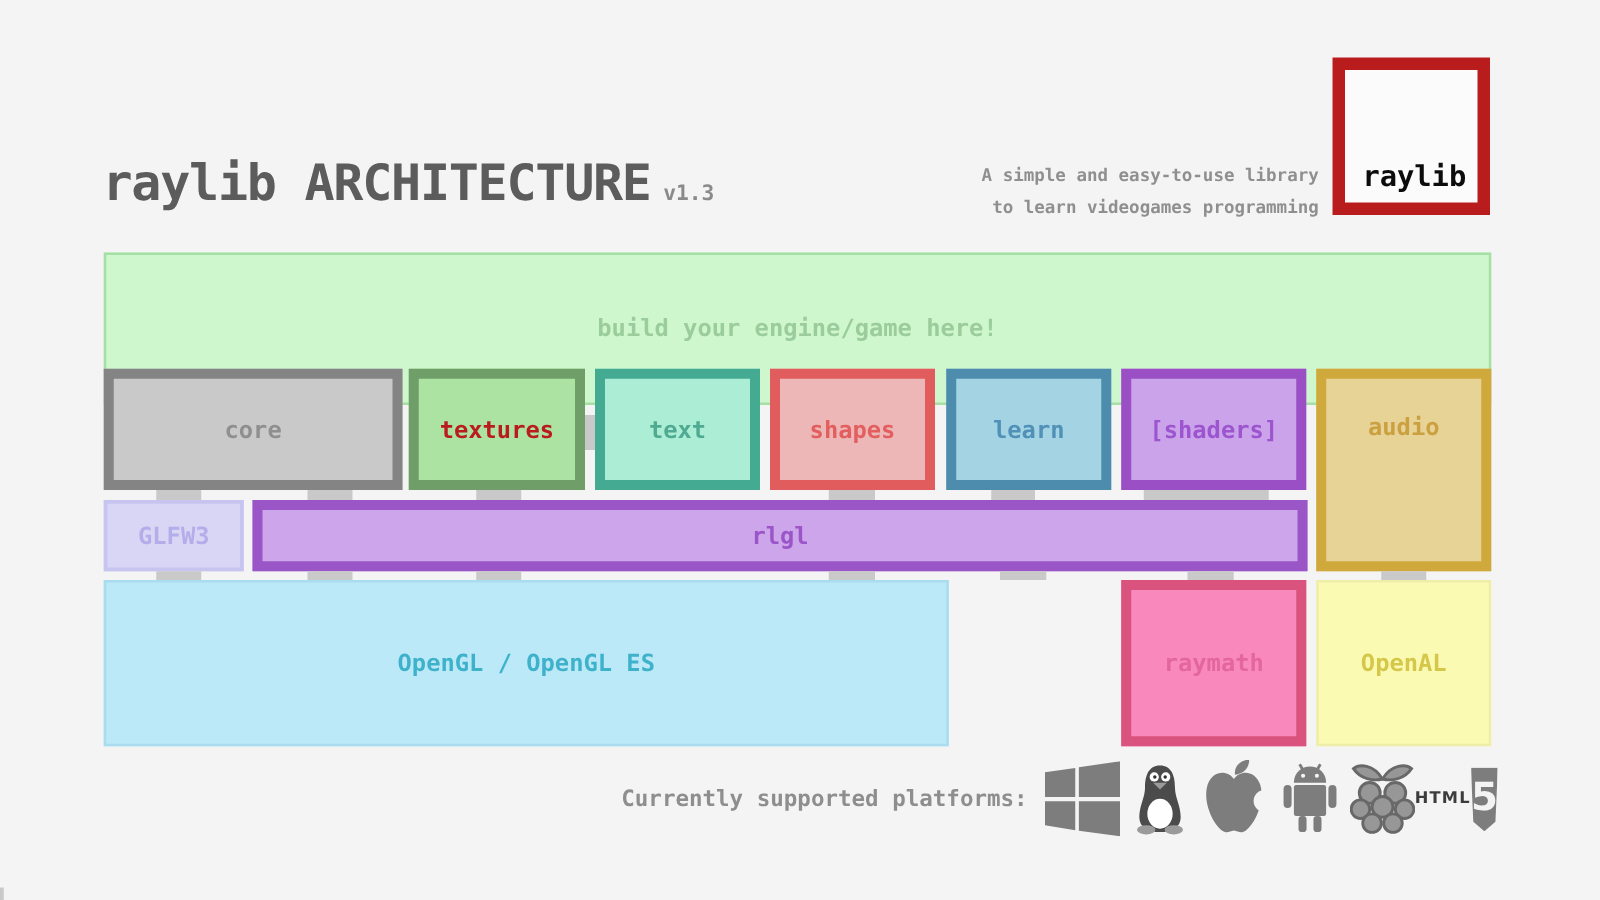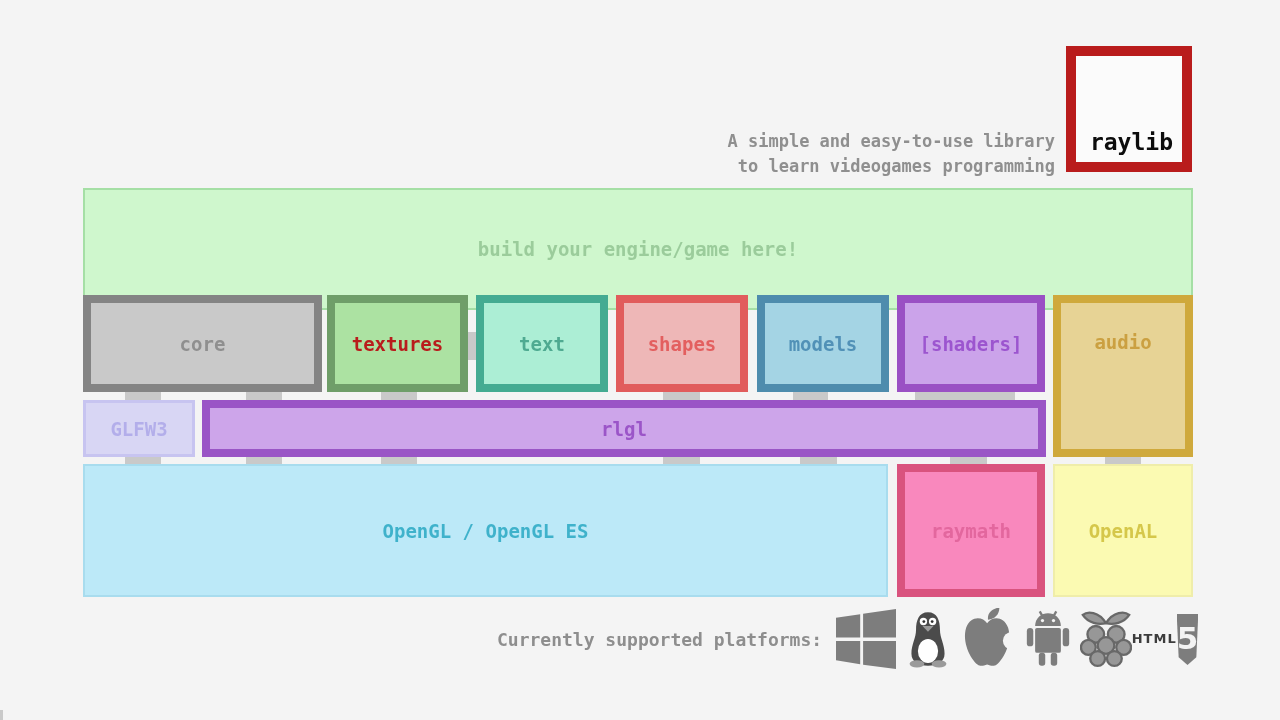--- a/index.html
+++ b/index.html
@@ -7,40 +7,40 @@
   .canvas {
     position:relative; width:1280px; height:720px;
     background:#f4f4f4; overflow:hidden;
     font-family:"DejaVu Sans Mono", monospace;
   }
   
   .title { position:absolute; left:82px; top:124px; font-size:40px; font-weight:bold;
            color:#5c5c5c; letter-spacing:-1px; white-space:nowrap; }
   .version { font-size:17px; font-weight:bold; color:#8a8a8a; letter-spacing:0; margin-left:10px; }
   .tagline { position:absolute; right:225px; top:129px; text-align:right;
-             font-size:17px; font-weight:bold; color:#8f8f8f; line-height:25px; white-space:nowrap; }
+             font-size:14px; font-weight:bold; color:#8f8f8f; line-height:25px; white-space:nowrap; }
   .logo { position:absolute; left:1066px; top:46px; width:126px; height:126px;
           background:#fbfbfb; border:10px solid #b91c1c; }
   .logo-text { position:absolute; right:9px; bottom:7px; font-size:23px; font-weight:bold; color:#0c0c0c; }
   
   .box { position:absolute; display:flex; align-items:center; justify-content:center;
          font-weight:bold; font-size:19px; border-style:solid; }
-  .b-engine   { left:83px;  top:188px; width:1110px; height:122px; border-width:2px; }
+  .b-engine   { left:83px;  top:202px; width:1110px; height:122px; border-width:2px; }
   .b-core     { left:83px;  top:295px; width:239px;  height:97px;  border-width:8px; }
   .b-textures { left:327px; top:295px; width:141px;  height:97px;  border-width:8px; }
   .b-text     { left:476px; top:295px; width:132px;  height:97px;  border-width:8px; }
   .b-shapes   { left:616px; top:295px; width:132px;  height:97px;  border-width:8px; }
   .b-models   { left:757px; top:295px; width:132px;  height:97px;  border-width:8px; }
   .b-shaders  { left:897px; top:295px; width:148px;  height:97px;  border-width:8px; }
   .b-audio    { left:1053px;top:295px; width:140px;  height:162px; border-width:8px;
                 align-items:flex-start; }
   .b-audio .box-label { margin-top:28px; }
   .b-glfw3    { left:83px;  top:400px; width:112px;  height:57px;  border-width:3px; }
   .b-rlgl     { left:202px; top:400px; width:844px;  height:57px;  border-width:8px; }
-  .b-opengl   { left:83px;  top:464px; width:805px;  height:133px; border-width:2px; }
+  .b-opengl   { left:83px;  top:464px; width:676px;  height:133px; border-width:2px; }
   .b-raymath  { left:897px; top:464px; width:148px;  height:133px; border-width:8px; }
   .b-openal   { left:1053px;top:464px; width:140px;  height:133px; border-width:2px; }
   
   .conn { position:absolute; background:var(--connector,#c9c9c9); }
   
   .platforms-label { position:absolute; left:497px; top:629px; font-size:18px;
                      font-weight:bold; color:#8e8e8e; white-space:nowrap; }
   .platform-icons { position:absolute; left:836px; top:604px; height:70px;
                     display:flex; align-items:center; gap:9px; }
   .picon { display:flex; align-items:center; justify-content:center; }
@@ -52,20 +52,23 @@
                   display:flex; align-items:center; justify-content:center; }
   .html5-num { color:#f3f3f3; font-size:31px; font-weight:bold;
                font-family:"DejaVu Sans", sans-serif; margin-top:-4px; }
   .edge-artifact { position:absolute; left:0; top:710px; width:3px; height:10px; background:#c9c9c9; }
 </style>
 </head>
 <body>
 
 <div class="canvas">
 
+  <div class="title">
+    <span>raylib ARCHITECTURE</span><span class="version">v1.3</span>
+  </div>
   <div class="tagline">
     <div>A simple and easy-to-use library</div>
     <div>to learn videogames programming</div>
   </div>
   <div class="logo">
     <span class="logo-text">raylib</span>
   </div>
 
   <div class="box b-engine" style="background-color: rgb(207, 247, 205); border-color: rgb(165, 223, 165); color: rgb(155, 204, 155);">
     <span class="box-label">build your engine/game here!</span>
@@ -77,21 +80,21 @@
   <div class="box b-textures" style="background-color: rgb(172, 226, 162); border-color: rgb(111, 158, 105); color: #b91c1c;">
     <span class="box-label">textures</span>
   </div>
   <div class="box b-text" style="background-color: rgb(172, 238, 213); border-color: rgb(68, 171, 146); color: rgb(79, 170, 145);">
     <span class="box-label">text</span>
   </div>
   <div class="box b-shapes" style="background-color: rgb(238, 183, 183); border-color: rgb(225, 92, 92); color: rgb(227, 95, 95);">
     <span class="box-label">shapes</span>
   </div>
   <div class="box b-models" style="background-color: rgb(164, 212, 228); border-color: rgb(78, 140, 173); color: rgb(81, 145, 183);">
-    <span class="box-label">models</span>
+    <span class="box-label">learn</span>
   </div>
   <div class="box b-shaders" style="background-color: rgb(203, 163, 234); border-color: rgb(154, 80, 196); color: rgb(156, 85, 207);">
     <span class="box-label">[shaders]</span>
   </div>
   <div class="box b-audio" style="background-color: rgb(231, 211, 149); border-color: rgb(207, 169, 60); color: rgb(203, 160, 65);">
     <span class="box-label">audio</span>
   </div>
 
   <div class="box b-glfw3" style="background-color: rgb(216, 214, 244); border-color: rgb(199, 196, 240); color: rgb(179, 174, 234);">
     <span class="box-label">GLFW3</span>

